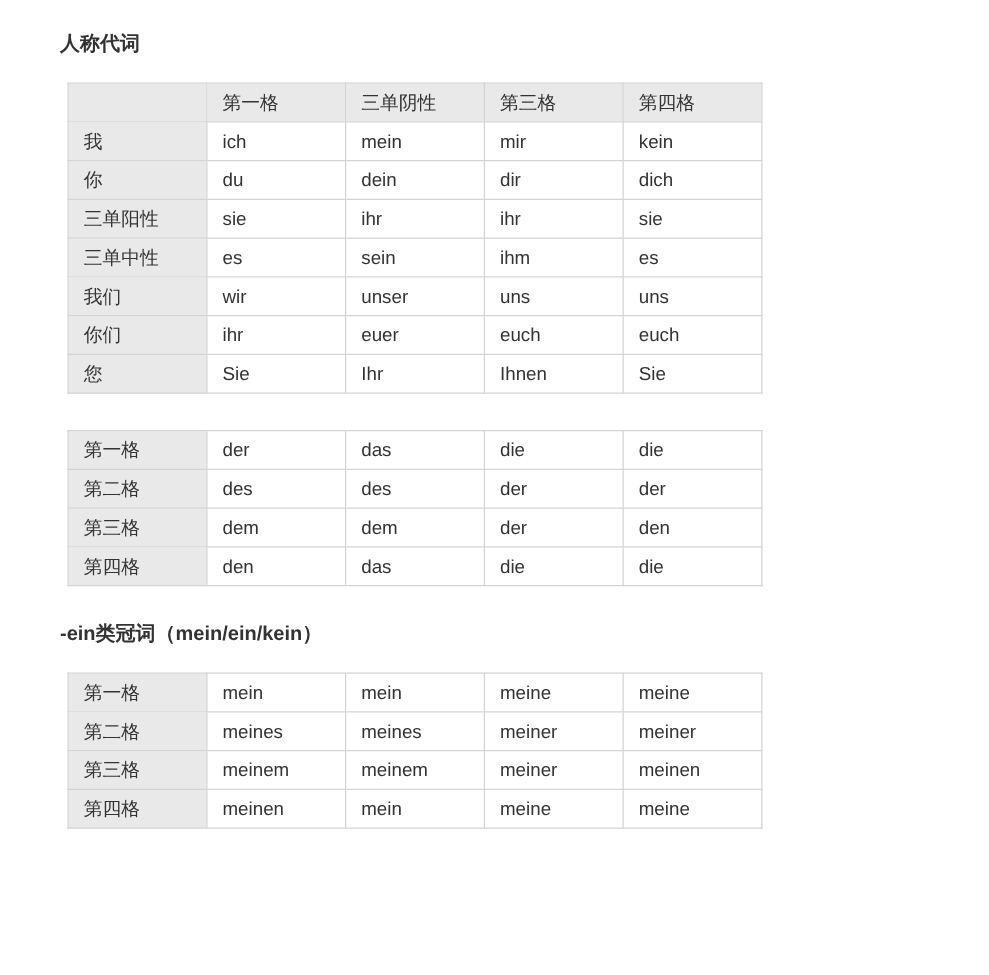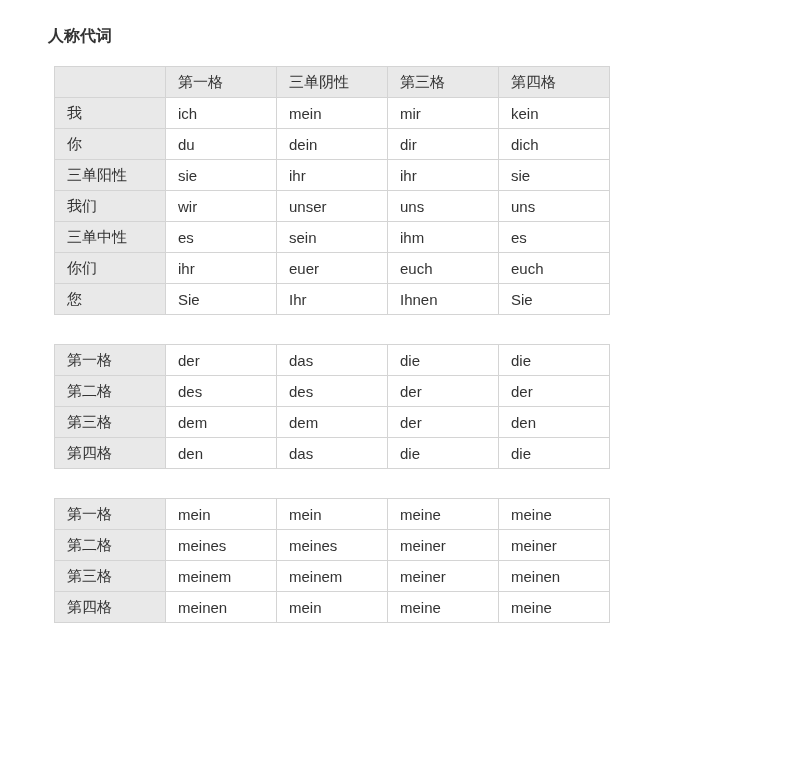--- a/index.html
+++ b/index.html
@@ -94,34 +94,34 @@
             <td>dich</td>
           </tr>
           <tr>
             <th>三单阳性</th>
             <td>sie</td>
             <td>ihr</td>
             <td>ihr</td>
             <td>sie</td>
           </tr>
           <tr>
+            <th>三单中性</th>
+            <td>es</td>
+            <td>sein</td>
+            <td>ihm</td>
+            <td>es</td>
+          </tr>
+          <tr>
             <th>我们</th>
             <td>wir</td>
             <td>unser</td>
             <td>uns</td>
             <td>uns</td>
           </tr>
           <tr>
-            <th>三单中性</th>
-            <td>es</td>
-            <td>sein</td>
-            <td>ihm</td>
-            <td>es</td>
-          </tr>
-          <tr>
             <th>你们</th>
             <td>ihr</td>
             <td>euer</td>
             <td>euch</td>
             <td>euch</td>
           </tr>
           <tr>
             <th>您</th>
             <td>Sie</td>
             <td>Ihr</td>
@@ -161,20 +161,21 @@
             <td>den</td>
             <td>das</td>
             <td>die</td>
             <td>die</td>
           </tr>
         </tbody>
       </table>
   </section>
 
   <section>
+    <h3 class="section-title">-ein类冠词（mein/ein/kein）</h3>
     <table class="grammar-table">
         <tbody>
           <tr>
             <th>第一格</th>
             <td>mein</td>
             <td>mein</td>
             <td>meine</td>
             <td>meine</td>
           </tr>
           <tr>

